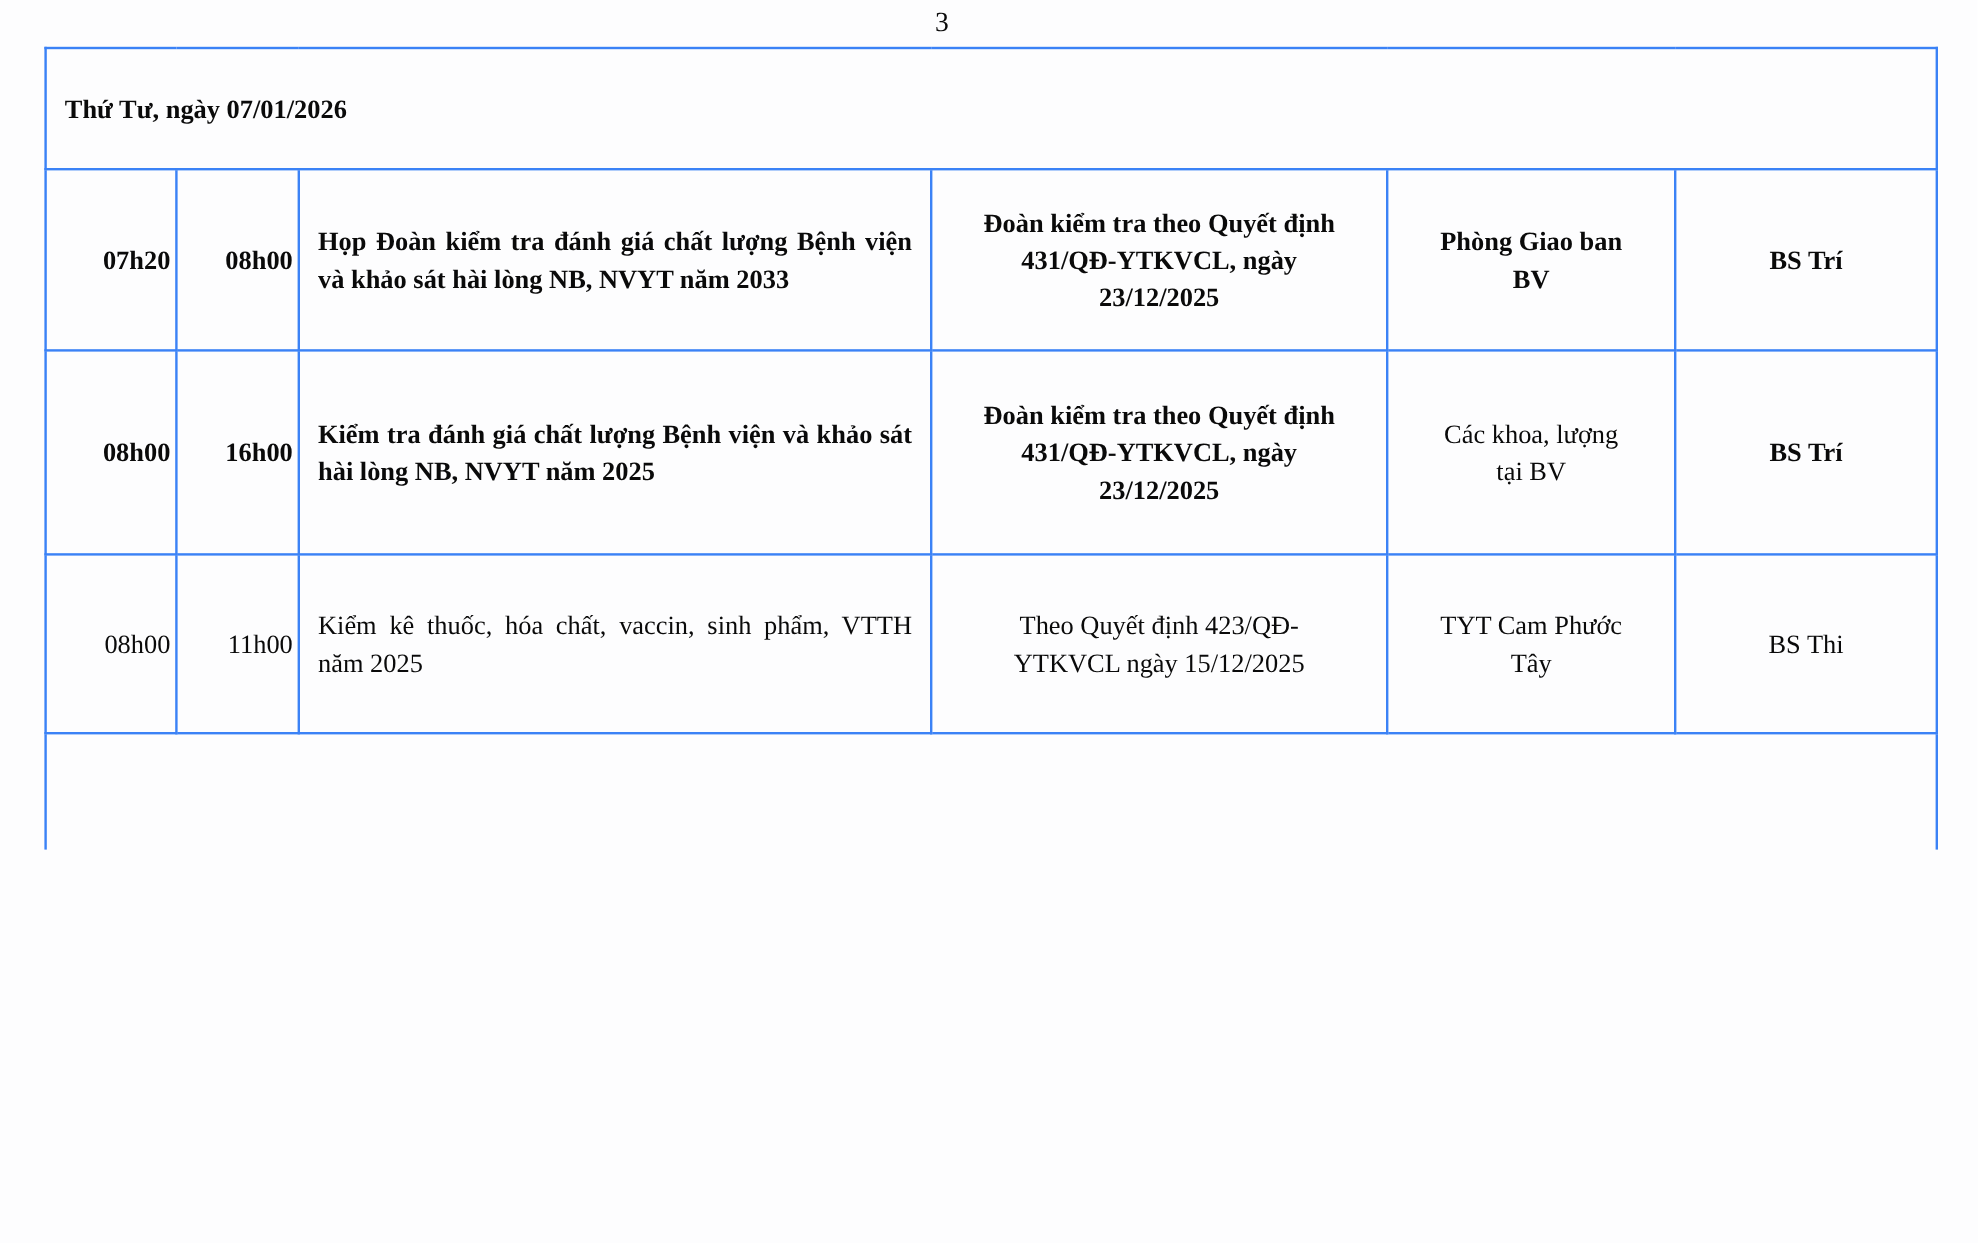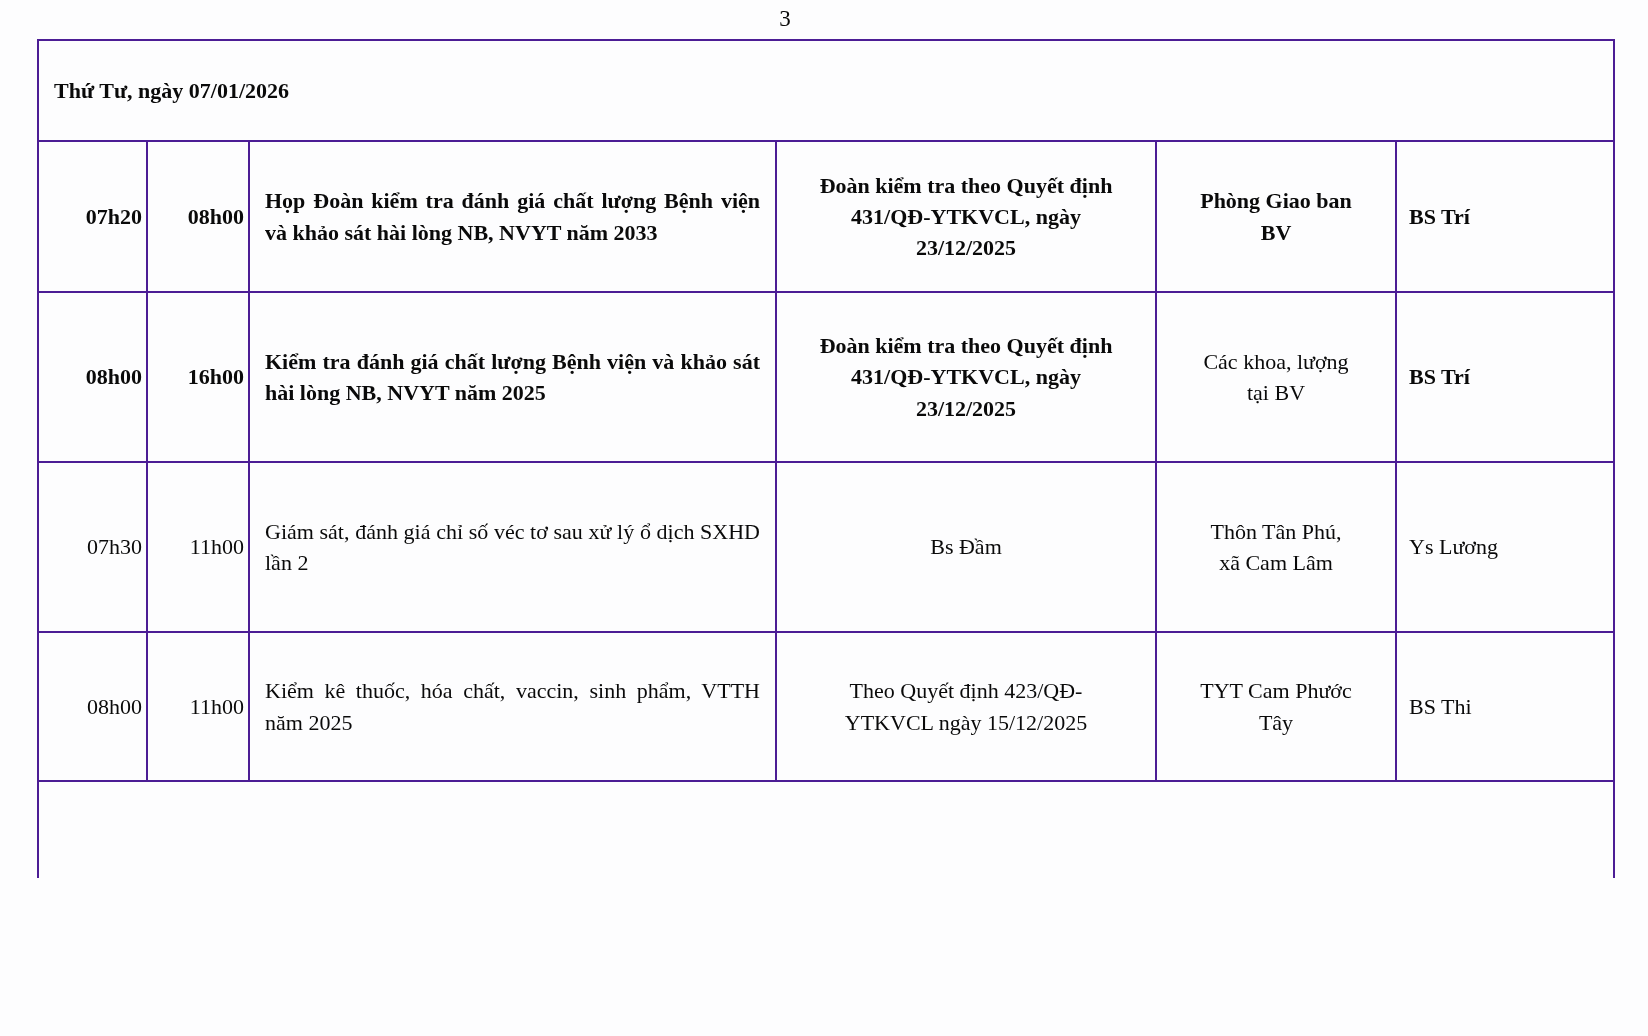--- a/index.html
+++ b/index.html
@@ -26,38 +26,38 @@
   }
   table.schedule {
     position: absolute;
     left: 37px;
     top: 39px;
     border-collapse: collapse;
     table-layout: fixed;
     width: 1576px;
   }
   table.schedule td {
-    border: 2px solid #4c1d95;
+    border: 2px solid #3b82f6;
     vertical-align: middle;
     font-size: 22px;
     line-height: 1.42;
     overflow: hidden;
   }
   td.day-header {
     height: 99px;
     padding: 0 0 0 15px;
     font-size: 23px;
     font-weight: bold;
     text-align: left;
   }
   td.c-time   { text-align: right; padding: 0 4px; }
   td.c-content{ text-align: justify; padding: 0 15px; }
   td.c-part   { text-align: center; padding: 0 10px; margin-top: 32px; }
   td.c-loc    { text-align: center; padding: 0 10px; margin-left: 43px; }
-  td.c-person { padding: 0 12px; }
+  td.c-person { text-align: center; padding: 0 12px; }
   .b { font-weight: bold; }
   .iw { display: inline-block; text-align: center; }
   .iw300 { max-width: 300px; }
   .iw250 { max-width: 250px; }
   .iw170 { max-width: 170px; }
   .iw160 { max-width: 160px; }
   .iw140 { max-width: 140px; }
   tr.r1 td { height: 149px; }
   tr.r2 td { height: 168px; }
   tr.r3 td { height: 168px; }
@@ -101,28 +101,20 @@
 
     <tr class="r2">
       <td class="c-time b">08h00</td>
       <td class="c-time b">16h00</td>
       <td class="c-content b">Kiểm tra đánh giá chất lượng Bệnh viện và khảo sát hài lòng NB, NVYT năm 2025</td>
       <td class="c-part b"><div class="iw iw300">Đoàn kiểm tra theo Quyết định 431/QĐ-YTKVCL, ngày 23/12/2025</div></td>
       <td class="c-loc"><div class="iw iw170">Các khoa, lượng tại BV</div></td>
       <td class="c-person b">BS Trí</td>
     </tr>
 
-    <tr class="r3">
-      <td class="c-time">07h30</td>
-      <td class="c-time">11h00</td>
-      <td class="c-content">Giám sát, đánh giá chỉ số véc tơ sau xử lý ổ dịch SXHD lần 2</td>
-      <td class="c-part"><div class="iw iw300">Bs Đầm</div></td>
-      <td class="c-loc"><div class="iw iw140">Thôn Tân Phú, xã Cam Lâm</div></td>
-      <td class="c-person">Ys Lương</td>
-    </tr>
 
     <tr class="r4">
       <td class="c-time">08h00</td>
       <td class="c-time">11h00</td>
       <td class="c-content">Kiểm kê thuốc, hóa chất, vaccin, sinh phẩm, VTTH năm 2025</td>
       <td class="c-part"><div class="iw iw250">Theo Quyết định 423/QĐ-YTKVCL ngày 15/12/2025</div></td>
       <td class="c-loc"><div class="iw iw160">TYT Cam Phước Tây</div></td>
       <td class="c-person">BS Thi</td>
     </tr>
 

